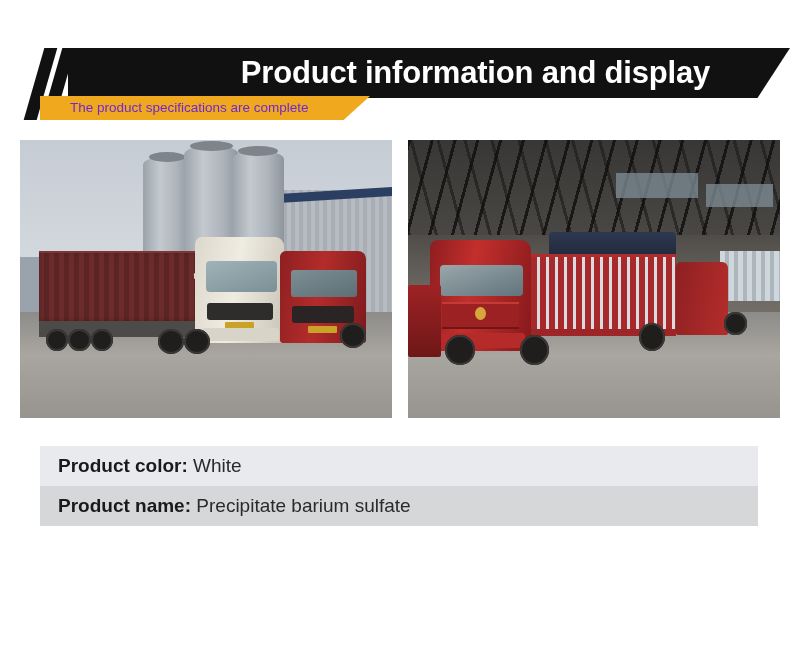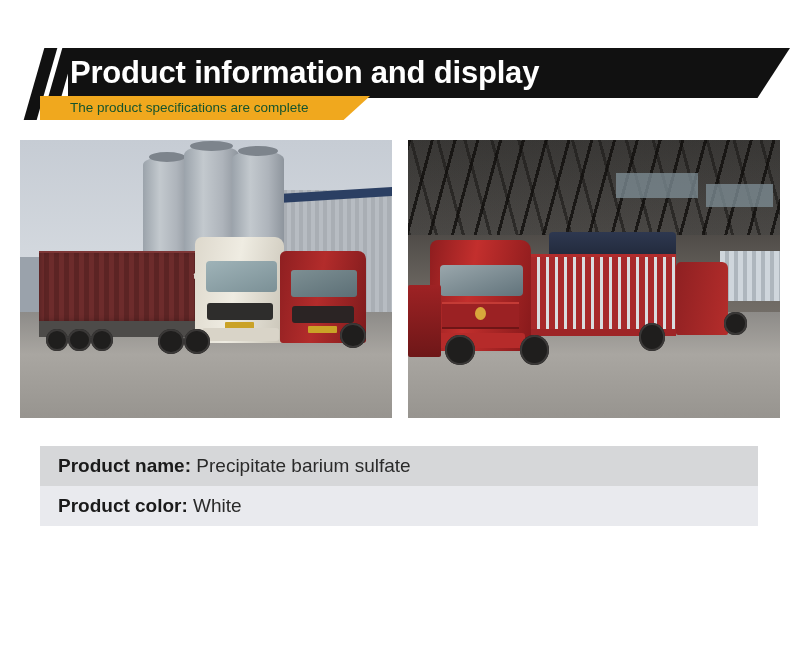--- a/index.html
+++ b/index.html
@@ -55,38 +55,39 @@
     top: 50px;
     width: 640px;
     height: 46px;
     line-height: 46px;
     color: #ffffff;
     font-size: 31px;
     font-weight: bold;
     font-family: "Liberation Sans Narrow", "Liberation Sans", sans-serif;
     letter-spacing: -0.2px;
     white-space: nowrap;
+    text-align: right;
   }
   .banner-yellow {
     position: absolute;
     left: 40px;
     top: 96px;
     width: 330px;
     height: 24px;
     background: #F0A81E;
     -webkit-clip-path: polygon(0 0, 100% 0, 92% 100%, 0 100%);
     clip-path: polygon(0 0, 100% 0, 92% 100%, 0 100%);
   }
   .banner-subtitle {
     position: absolute;
     left: 70px;
     top: 96px;
     height: 39px;
     line-height: 24px;
-    color: #14532d;
+    color: #6d28d9;
     font-size: 13.5px;
     font-weight: normal;
     font-family: "Liberation Sans Narrow", "Liberation Sans", sans-serif;
     white-space: nowrap;
   }
 
   
   .gallery {
     position: absolute;
     left: 0;
@@ -375,19 +376,19 @@
 
       <div class="wheel" style="left:10%; top:70%; width:8%;  height:11%;"></div>
       <div class="wheel" style="left:30%; top:70%; width:8%;  height:11%;"></div>
       <div class="wheel" style="left:62%; top:66%; width:7%;  height:10%;"></div>
       <div class="wheel" style="left:85%; top:62%; width:6%;  height:8%;"></div>
     </div>
   </div>
 </div>
 
 <div class="spec-table">
+  <div class="spec-row even">
+    <span class="spec-label">Product color:</span><span class="spec-value"> White</span>
+  </div>
   <div class="spec-row odd">
     <span class="spec-label">Product name:</span><span class="spec-value"> Precipitate barium sulfate</span>
   </div>
-  <div class="spec-row even">
-    <span class="spec-label">Product color:</span><span class="spec-value"> White</span>
-  </div>
 </div>
 
 </body></html>

